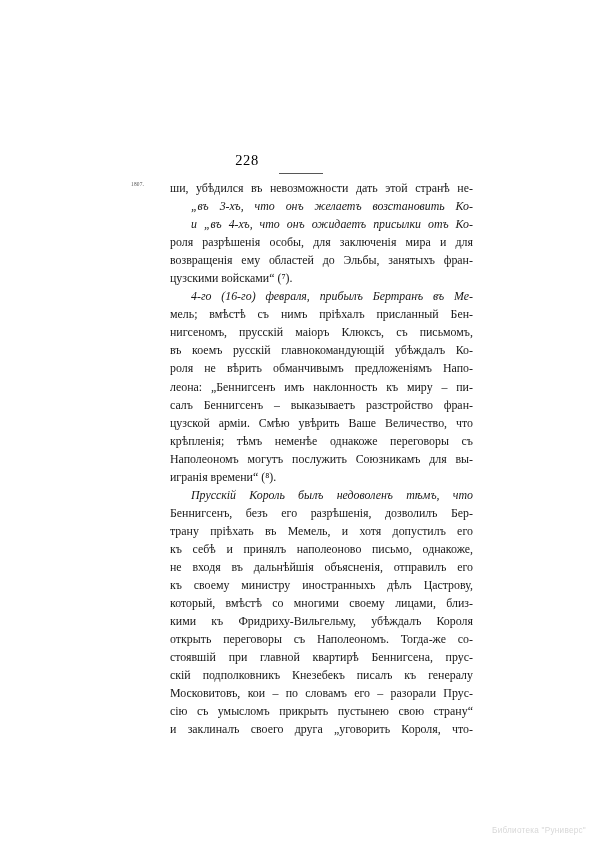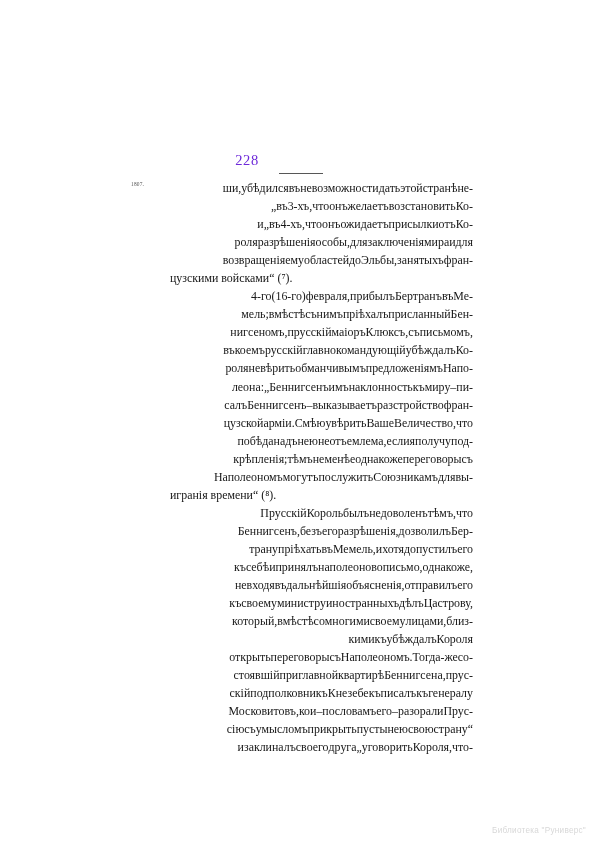--- a/index.html
+++ b/index.html
@@ -27,21 +27,21 @@
 
   
   .page-number {
     position: absolute;
     top: 152px;
     left: 0;
     width: 494px;
     text-align: center;
     font-size: 14.5px;
     letter-spacing: 0.6px;
-    color: #6d28d9;
+    color: #000000;
     font-family: "Liberation Serif", "DejaVu Serif", serif;
   }
   .head-rule {
     position: absolute;
     top: 173px;
     left: 279px;
     width: 44px;
     height: 1px;
     background: #3a3a3a;
     opacity: 0.85;
@@ -76,29 +76,30 @@
   .para + .para {
     margin-top: 0;
   }
   .line {
     display: block;
     white-space: nowrap;
   }
   
   .line.j {
     display: flex;
-    justify-content: flex-end;
+    justify-content: space-between;
   }
   .line.j > .w {
     white-space: pre;
   }
   
   .line.indent {
     text-indent: 0;
     padding-left: 21px;
+    font-style: italic;
   }
   .line.j.indent {
     padding-left: 21px;
   }
 
   
   .watermark {
     position: absolute;
     right: 14px;
     bottom: 14px;
@@ -241,30 +242,20 @@
         <span class="line j">
           <span class="w">цузской</span>
           <span class="w">арміи.</span>
           <span class="w">Смѣю</span>
           <span class="w">увѣрить</span>
           <span class="w">Ваше</span>
           <span class="w">Величество,</span>
           <span class="w">что</span>
         </span>
         <span class="line j">
-          <span class="w">побѣда</span>
-          <span class="w">надъ</span>
-          <span class="w">нею</span>
-          <span class="w">неотъемлема,</span>
-          <span class="w">если</span>
-          <span class="w">я</span>
-          <span class="w">получу</span>
-          <span class="w">под-</span>
-        </span>
-        <span class="line j">
           <span class="w">крѣпленія;</span>
           <span class="w">тѣмъ</span>
           <span class="w">неменѣе</span>
           <span class="w">однакоже</span>
           <span class="w">переговоры</span>
           <span class="w">съ</span>
         </span>
         <span class="line j">
           <span class="w">Наполеономъ</span>
           <span class="w">могутъ</span>
@@ -333,20 +324,21 @@
           <span class="w">вмѣстѣ</span>
           <span class="w">со</span>
           <span class="w">многими</span>
           <span class="w">своему</span>
           <span class="w">лицами,</span>
           <span class="w">близ-</span>
         </span>
         <span class="line j">
           <span class="w">кими</span>
           <span class="w">къ</span>
+          <span class="w">Фридриху-Вильгельму,</span>
           <span class="w">убѣждалъ</span>
           <span class="w">Короля</span>
         </span>
         <span class="line j">
           <span class="w">открыть</span>
           <span class="w">переговоры</span>
           <span class="w">съ</span>
           <span class="w">Наполеономъ.</span>
           <span class="w">Тогда-же</span>
           <span class="w">со-</span>

